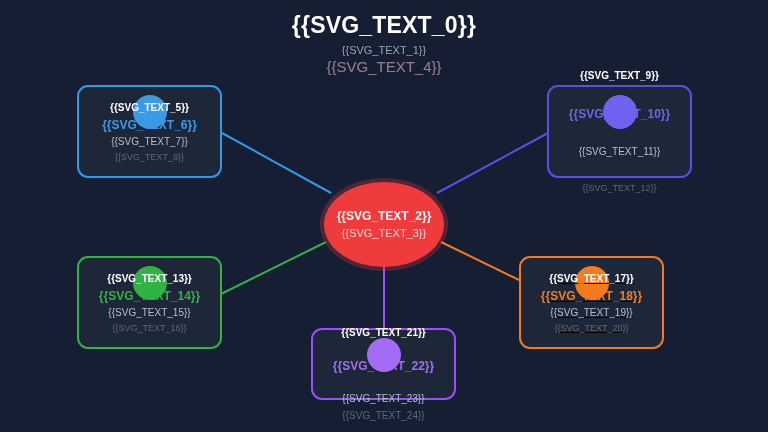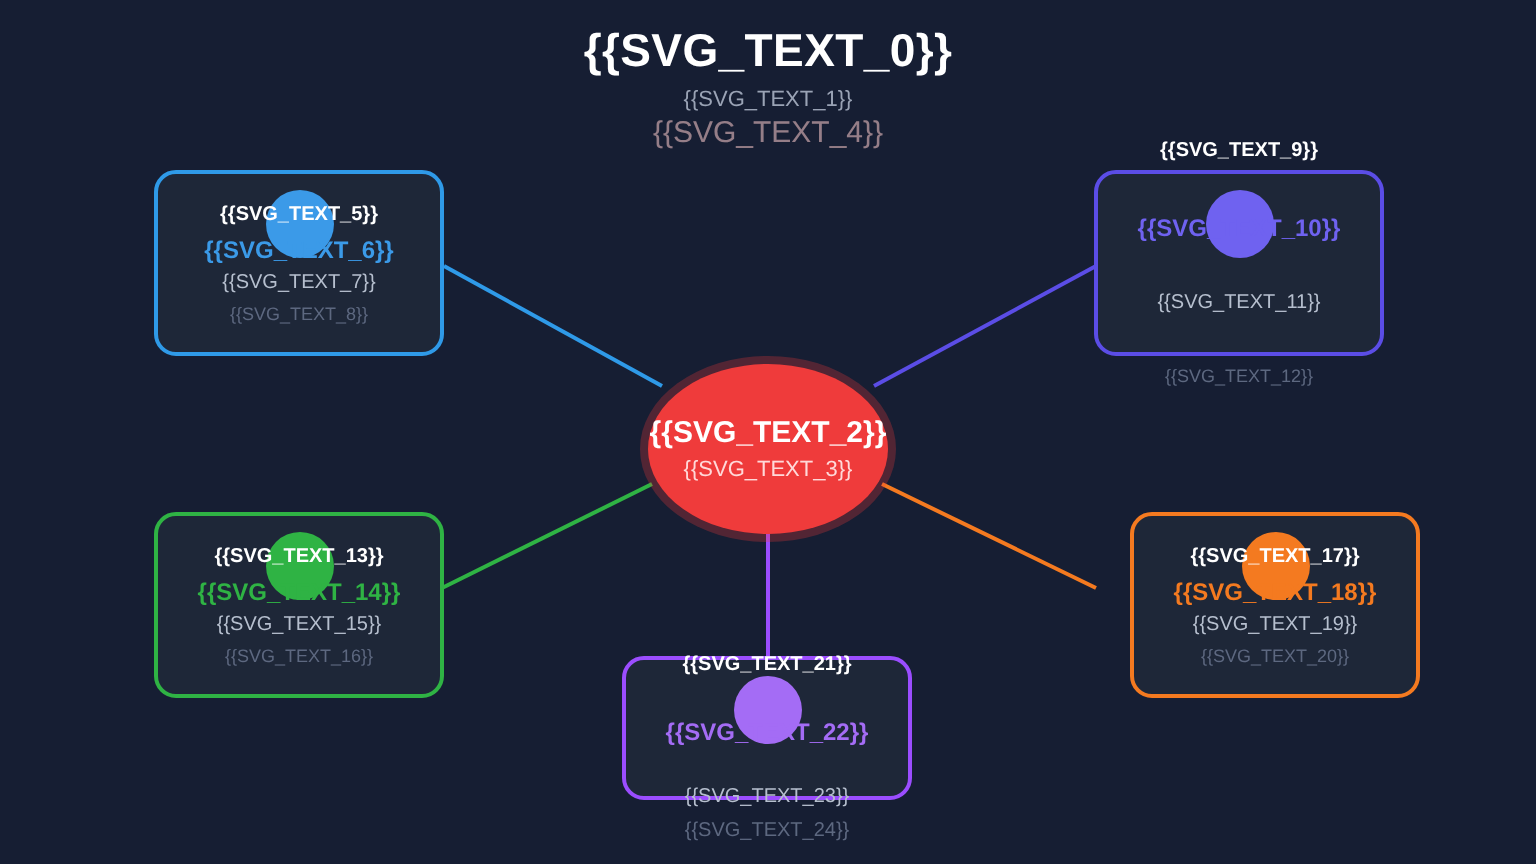--- a/index.html
+++ b/index.html
@@ -32,21 +32,21 @@
     width:120px; height:85px;
     display:flex; flex-direction:column;
     align-items:center; justify-content:center;
   }
   .hub-disc {
     position:absolute; left:324px; top:182px;
     width:120px; height:85px;
     background:#ef3b3b; border-radius:50%;
     box-shadow:0 0 0 4px rgba(239,59,59,.28);
   }
-  .hub-t1 { color:#fff; font-size:15px; font-weight:bold; line-height:1.15; }
+  .hub-t1 { color:#fff; font-size:12px; font-weight:bold; line-height:1.15; }
   .hub-t2 { color:#ffd9d9; font-size:11px; margin-top:3px; }
   .hub-t3 {
     position:absolute; left:50%; top:58px; transform:translateX(-50%);
     color:rgba(255,205,205,.55); font-size:15px; white-space:nowrap;
   }
 
   
   .card {
     position:absolute;
     width:145px; height:93px;
@@ -137,21 +137,21 @@
   </div>
 
   <div class="card green" id="card-bl" style="left:77px; top:256px;">
     <span class="blob"></span>
     <div class="c-t1">{{SVG_TEXT_13}}</div>
     <div class="c-t2">{{SVG_TEXT_14}}</div>
     <div class="c-t3">{{SVG_TEXT_15}}</div>
     <div class="c-t4">{{SVG_TEXT_16}}</div>
   </div>
 
-  <div class="card orange" id="card-br" style="left:565px; top:256px;">
+  <div class="card orange" id="card-br" style="left:519px; top:256px;text-decoration:underline;">
     <span class="blob"></span>
     <div class="c-t1">{{SVG_TEXT_17}}</div>
     <div class="c-t2">{{SVG_TEXT_18}}</div>
     <div class="c-t3">{{SVG_TEXT_19}}</div>
     <div class="c-t4">{{SVG_TEXT_20}}</div>
   </div>
 
   <div class="card violet" id="card-bottom" style="left:311px; top:328px;">
     <span class="blob"></span>
     <div class="c-t1">{{SVG_TEXT_21}}</div>

